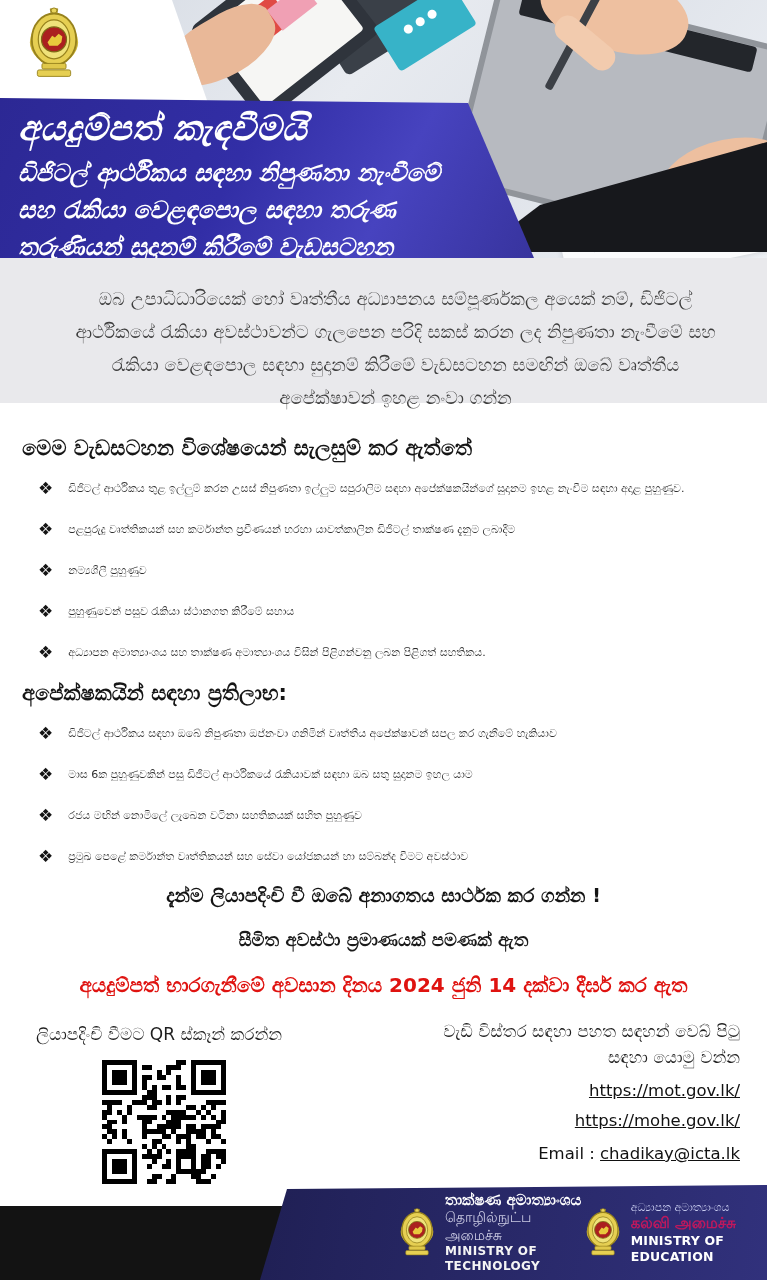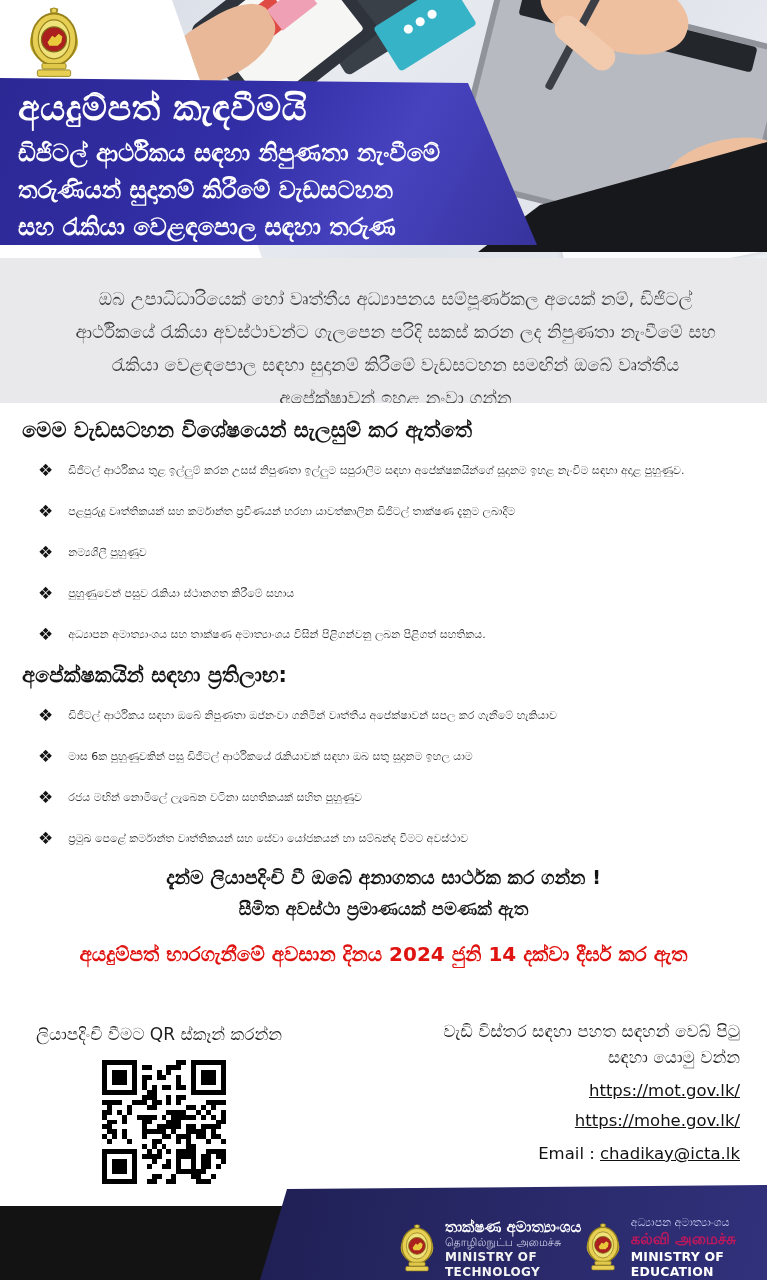--- a/index.html
+++ b/index.html
@@ -35,65 +35,65 @@
   .sheet-icons { left:470px; top:205px; width:150px; height:40px; transform:rotate(-12deg);
       background:
       linear-gradient(#b9c6ea,#b9c6ea) 0 0/26px 16px no-repeat,
       linear-gradient(#3a57c4,#3a57c4) 34px 2px/12px 12px no-repeat,
       linear-gradient(#b9c6ea,#b9c6ea) 56px 0/26px 16px no-repeat,
       linear-gradient(#b9c6ea,#b9c6ea) 90px 0/26px 16px no-repeat,
       linear-gradient(#b9c6ea,#b9c6ea) 0 22px/80px 10px no-repeat; }
   .black-wedge { position:absolute; left:0; top:0; width:767px; height:258px;
       clip-path:polygon(540px 205px, 767px 142px, 767px 252px, 478px 252px);
       background:#17181c; }
-  .banner { position:absolute; left:0; top:78px; width:560px; height:167px;
+  .banner { position:absolute; left:0; top:98px; width:560px; height:167px;
       clip-path:polygon(0 0, 468px 5px, 537px 100%, 0 100%);
       background:linear-gradient(118deg,#2c2894 0%,#322ea6 42%,#4743bf 68%,#353198 100%);
-      color:#fff; padding:10px 0 15px 18px; }
+      color:#fff; padding:10px 0 15px 18px;font-style:italic; }
   .banner-title { font-size:35px; font-weight:bold; letter-spacing:.5px; }
   .banner-sub { font-size:24px; font-weight:600; line-height:37px; margin-top:6px; }
   .emblem-hdr { position:absolute; left:26px; top:7px; width:56px; height:74px; }
 
   
   .intro { position:absolute; left:0; top:258px; width:767px; height:145px; background:#e9e9ec;padding-left:24px; }
   .intro p { padding:24px 44px 0 44px; text-align:center; font-size:18px; line-height:33px; color:#3d3d3d; font-weight:500; }
 
   
-  .content { position:absolute; left:0; top:403px; width:767px; height:605px; background:#fff; }
+  .content { position:absolute; left:0; top:421px; width:767px; height:605px; background:#fff; }
   .sec-heading { margin:15px 0 0 22px; font-size:21px; font-weight:bold; color:#161616; }
   ul.blist { list-style:none; margin-top:15px; }
   ul.blist li { display:flex; padding:0 28px 0 38px; margin-bottom:14px; }
   .bullet { flex:0 0 auto; font-size:17px; color:#141414; margin-right:15px; line-height:27px; }
   .btext { font-size:11px; line-height:27px; color:#2d2d2d; }
   .cta1 { text-align:center; font-size:19px; font-weight:bold; color:#141414; margin-top:10px; }
-  .cta2 { text-align:center; font-size:18px; font-weight:bold; color:#1a1a1a; margin-top:9px; }
+  .cta2 { text-align:center; font-size:18px; font-weight:bold; color:#1a1a1a; margin-top:22px; }
   .deadline { text-align:center; font-size:20px; font-weight:bold; margin-top:22px; }
 
   
   .bottom { position:absolute; left:0; top:1008px; width:767px; height:177px; background:#fff; }
   .qr-label { position:absolute; left:36px; top:16px; font-size:17px; color:#1e1e1e; font-weight:500; }
   .qr-box { position:absolute; left:102px; top:52px; width:124px; height:124px; }
   .links { position:absolute; left:400px; top:10px; width:340px;text-align:right; }
   .links-intro { font-size:17px; line-height:26px; color:#1f1f1f; font-weight:500; }
   .link { display:inline-block; font-size:16.5px; color:#111; margin-top:11px; font-weight:500; }
   .email-row { margin-top:14px; font-size:16.5px; color:#111; }
   .email-row .addr { text-decoration:underline; }
 
   
   .footer { position:absolute; left:0; top:1185px; width:767px; height:95px; background:#fff; }
   .blackbar { position:absolute; left:0; top:21px; width:767px; height:74px; background:#131313; }
   .navy { position:absolute; left:0; top:0; width:767px; height:95px;
       clip-path:polygon(287px 4px, 767px 0, 767px 95px, 260px 95px);
       background:linear-gradient(100deg,#15153d 0%,#23235c 45%,#31317c 100%); }
-  .ministries { position:absolute; left:398px; right:6px; top:0; bottom:0; display:flex; align-items:flex-end; justify-content:space-between; }
+  .ministries { position:absolute; left:398px; right:6px; top:0; bottom:0; display:flex; align-items:center; justify-content:space-between; }
   .ministry { display:flex; align-items:center; gap:9px; }
   .emblem-sm { width:38px; height:50px; flex:0 0 auto; }
   .mtxt { display:flex; flex-direction:column; line-height:1.25; }
   .m-sin-big { font-size:15px; font-weight:bold; color:#ffffff; }
-  .m-tam-sm  { font-size:11px; color:#c9c9e2; }
+  .m-tam-sm  { font-size:14px; color:#c9c9e2; }
   .m-eng     { font-size:12px; font-weight:bold; color:#f4f4f4; letter-spacing:.4px; }
   .m-sin-sm  { font-size:11px; color:#c9cdf0; }
   .m-tam-big { font-size:15px; font-weight:bold; color:#be185d; }
   .m-eng2    { font-size:12.5px; font-weight:bold; color:#ffffff; letter-spacing:.2px; }
 </style>
 </head>
 <body>
 
 <svg width="0" height="0" style="position:absolute">
   <symbol id="emblem" viewBox="0 0 60 80">
@@ -130,22 +130,22 @@
       <div class="shape hand-pen"></div>
       <div class="shape pen"></div>
       <div class="shape finger"></div>
       <div class="shape hand-right"></div>
     </div>
     <div class="black-wedge"></div>
     <div class="banner">
       <div class="banner-title">අයදුම්පත් කැඳවීමයි</div>
       <div class="banner-sub">
         <div>ඩිජිටල් ආර්ථිකය සඳහා නිපුණතා නැංවීමේ</div>
+        <div>සහ රැකියා වෙළඳපොල සඳහා තරුණ</div>
         <div>තරුණියන් සුදානම් කිරීමේ වැඩසටහන</div>
-        <div>සහ රැකියා වෙළඳපොල සඳහා තරුණ</div>
       </div>
     </div>
     <svg class="emblem-hdr">
         <use href="#emblem"></use>
       </svg>
   </div>
 
   <div class="intro">
     <p>ඔබ උපාධිධාරියෙක් හෝ වෘත්තීය අධ්‍යාපනය සම්පූර්ණකල අයෙක් නම්, ඩිජිටල් ආර්ථිකයේ රැකියා අවස්ථාවන්ට ගැලපෙන පරිදි සකස් කරන ලද නිපුණතා නැංවීමේ සහ රැකියා වෙළඳපොල සඳහා සුදානම් කිරීමේ වැඩසටහන සමඟින් ඔබේ වෘත්තීය අපේක්ෂාවන් ඉහළ නංවා ගන්න</p>
   </div>

